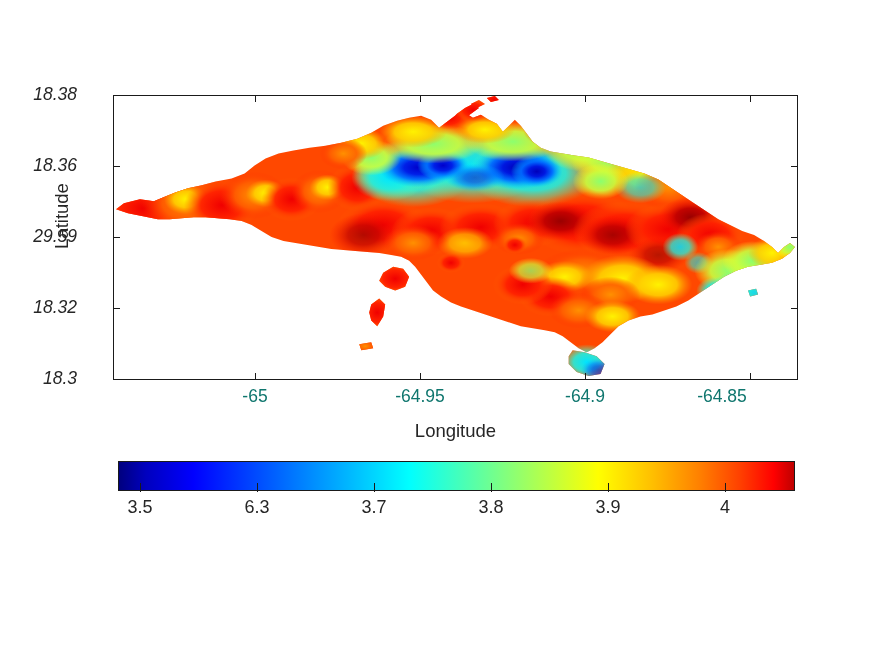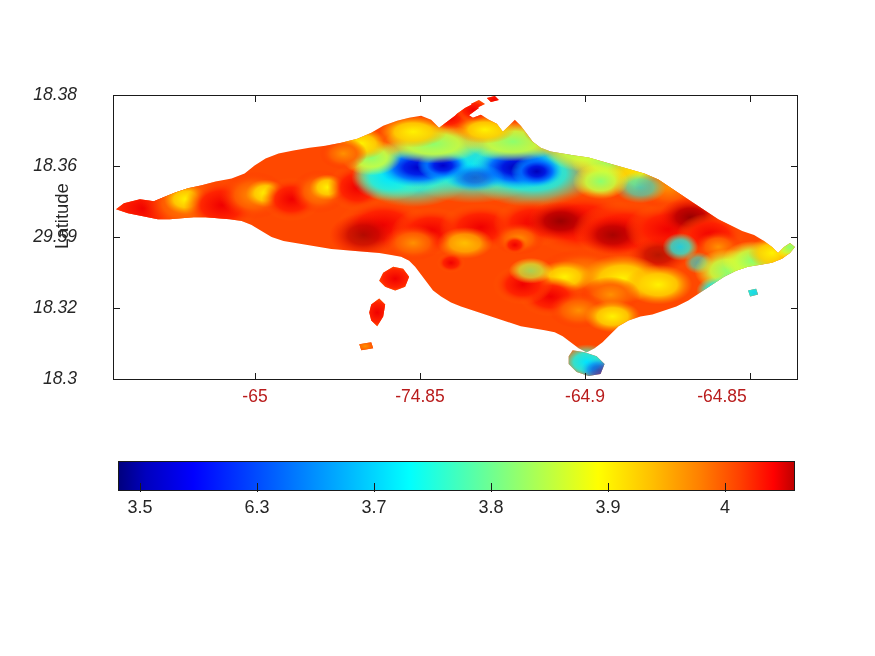--- a/index.html
+++ b/index.html
@@ -51,21 +51,21 @@
     font-size:17.5px;
     color:#262626;
     white-space:nowrap;
     font-style:italic;
   }
   .xlabel-tick{
     position:absolute;
     top:386px;
     text-align:center;
     font-size:17.5px;
-    color:#b91c1c;
+    color:#0f766e;
     white-space:nowrap;
     transform:translateX(-50%);
   }
 
   
   #xaxis-name{
     position:absolute;
     left:113px; top:420px; width:685px;
     text-align:center;
     font-size:18.5px;
@@ -327,24 +327,25 @@
   <div class="tick xtick-b" style="left:255px;"></div>
   <div class="tick xtick-b" style="left:420px;"></div>
   <div class="tick xtick-b" style="left:585px;"></div>
   <div class="tick xtick-b" style="left:750px;"></div>
   <div class="tick xtick-t" style="left:255px;"></div>
   <div class="tick xtick-t" style="left:420px;"></div>
   <div class="tick xtick-t" style="left:585px;"></div>
   <div class="tick xtick-t" style="left:750px;"></div>
 
   <div class="xlabel-tick" style="left:255px;">-65</div>
-  <div class="xlabel-tick" style="left:420px;">-74.85</div>
+  <div class="xlabel-tick" style="left:420px;">-64.95</div>
   <div class="xlabel-tick" style="left:585px;">-64.9</div>
   <div class="xlabel-tick" style="left:722px;">-64.85</div>
 
+  <div id="xaxis-name">Longitude</div>
   <div id="yaxis-name">Latitude</div>
 
   <div id="colorbar-wrap">
     <div id="colorbar-gradient"></div>
     <div class="cbtick" style="left:22px;"></div>
     <div class="cbtick" style="left:139px;"></div>
     <div class="cbtick" style="left:256px;"></div>
     <div class="cbtick" style="left:373px;"></div>
     <div class="cbtick" style="left:490px;"></div>
     <div class="cbtick" style="left:607px;"></div>

